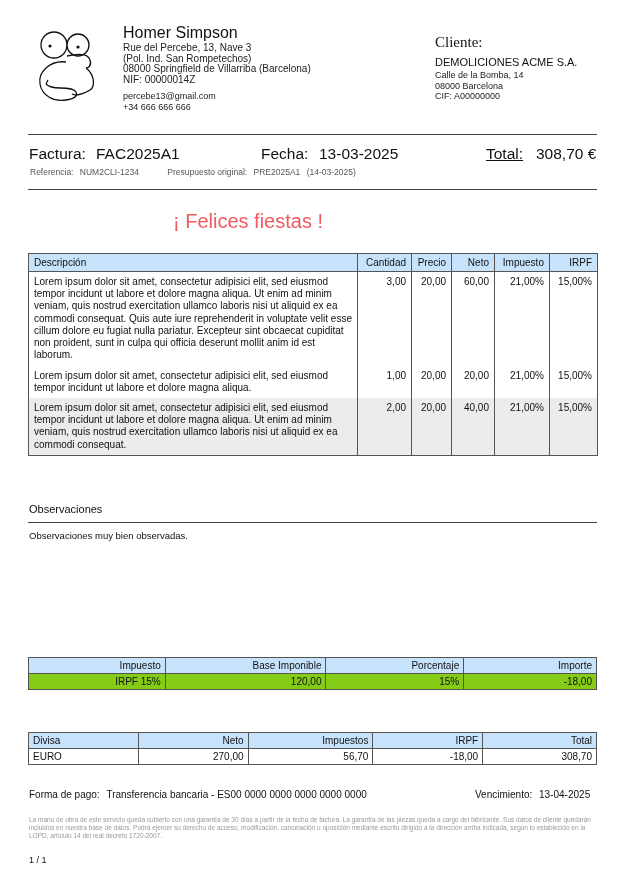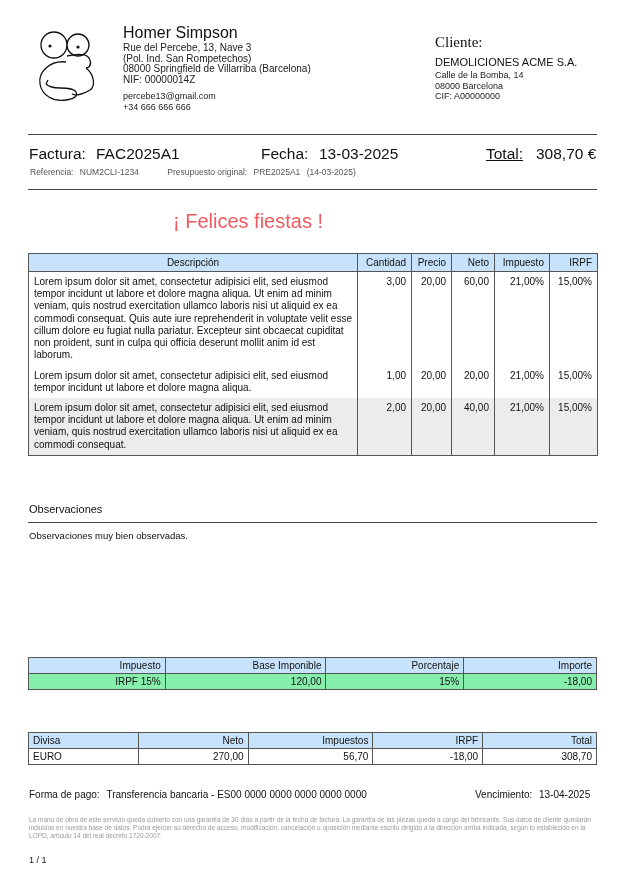--- a/index.html
+++ b/index.html
@@ -24,34 +24,34 @@
     .inv-row span { position: absolute; top: 0; white-space: nowrap; }
     .ref-row { left: 30px; top: 167px; font-size: 8.5px; color: #555; white-space: nowrap; }
 
     .greeting { left: 0; width: 496px; top: 210px; text-align: center; font-size: 20px; color: #f05a5f; }
 
     
     table { border-collapse: collapse; }
     .items { position: absolute; left: 28px; top: 253px; width: 570px; font-size: 10px; color: #111; }
     .items th, .items td { border-left: 1px solid #555; border-right: 1px solid #555; padding: 3px 5px; vertical-align: top; }
     .items th { background: #c7e3fb; font-weight: normal; text-align: right; border-top: 1px solid #555; border-bottom: 1px solid #555; height: 18px; padding-top: 3px; }
-    .items th.desc { text-align: center; }
+    .items th.desc { text-align: left; }
     .items td { text-align: right; line-height: 12.2px; padding-top: 4px; padding-bottom: 4px; }
     .items td.desc { text-align: left; }
     .items tr.alt td { background: #ececec; }
     .items tr:last-child td { border-bottom: 1px solid #555; }
 
     .obs-title { left: 29px; top: 503px; font-size: 11px; color: #111; }
     .obs-text { left: 29px; top: 530px; font-size: 9.5px; color: #111; }
 
     
     .taxes { position: absolute; left: 28px; top: 657px; width: 569px; font-size: 10px; }
     .taxes th, .taxes td { border: 1px solid #555; padding: 1px 4px; text-align: right; font-weight: normal; height: 16px; }
     .taxes th { background: #c7e3fb; }
-    .taxes tr.alt td { background: #86efac; }
+    .taxes tr.alt td { background: #84cc16; }
     .taxes td { border-top: none; border-bottom: none; }
     .taxes tr:last-child td { border-bottom: 1px solid #555; }
 
     .totals { position: absolute; left: 28px; top: 732px; width: 569px; font-size: 10px; }
     .totals th, .totals td { border: 1px solid #555; padding: 1px 4px; text-align: right; font-weight: normal; height: 16px; }
     .totals th { background: #c7e3fb; }
     .totals .first { text-align: left; }
 
     .payment { left: 29px; top: 789px; font-size: 10px; color: #111; white-space: nowrap; }
     .due { left: 475px; top: 789px; font-size: 10px; color: #111; white-space: nowrap; }

